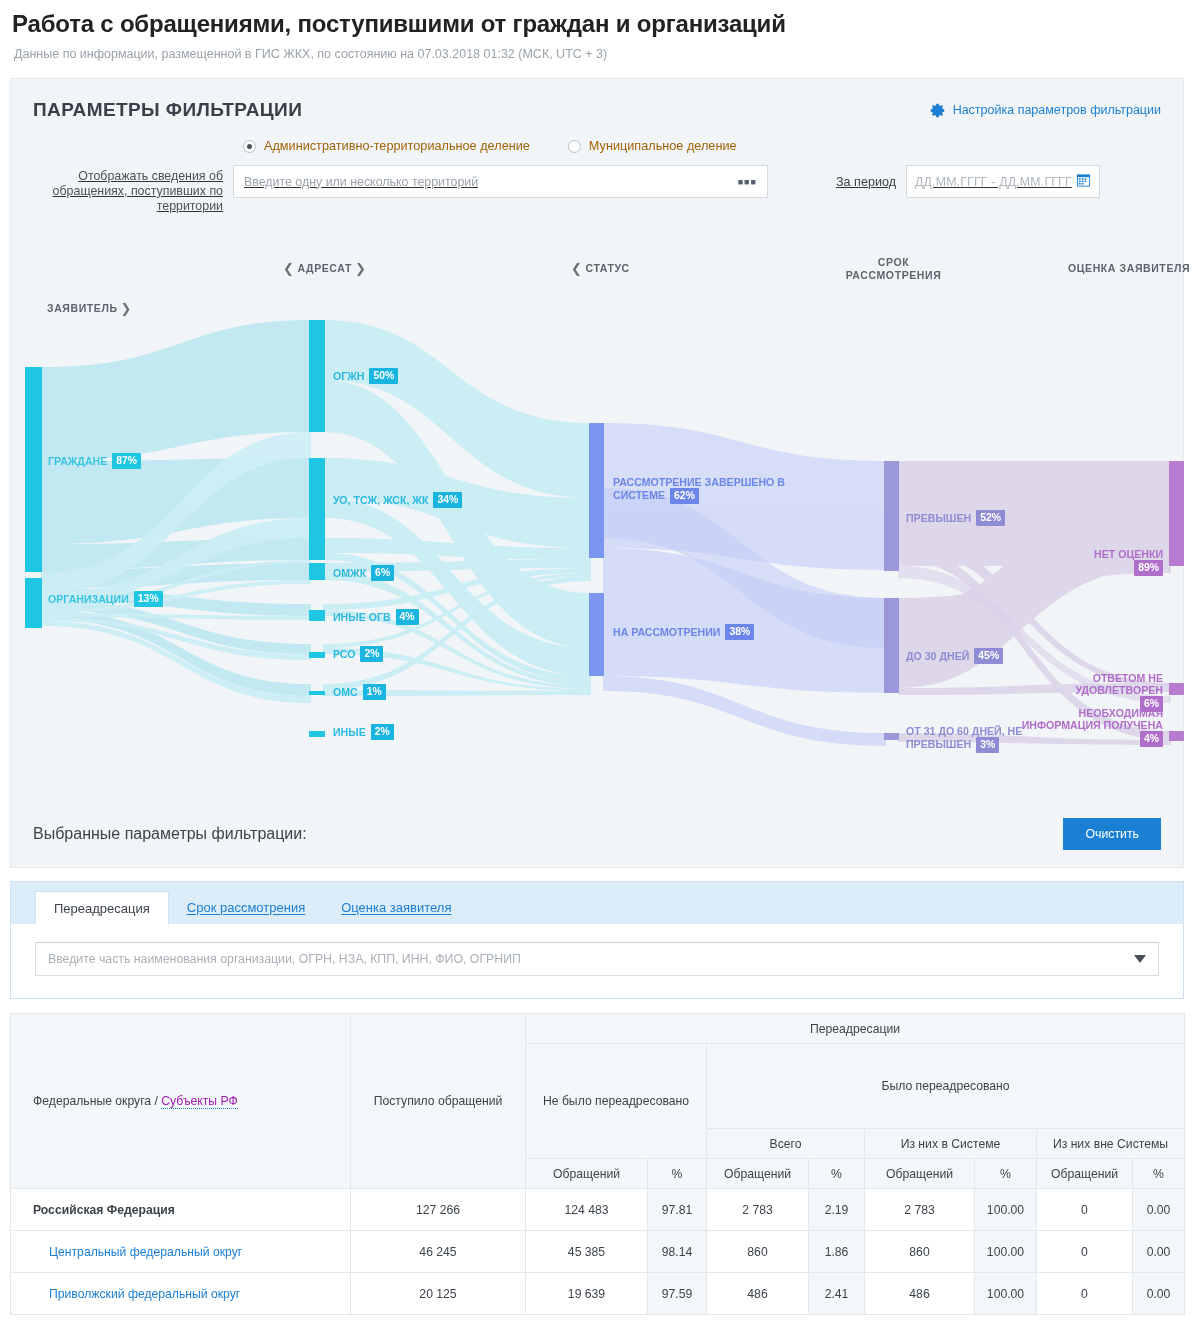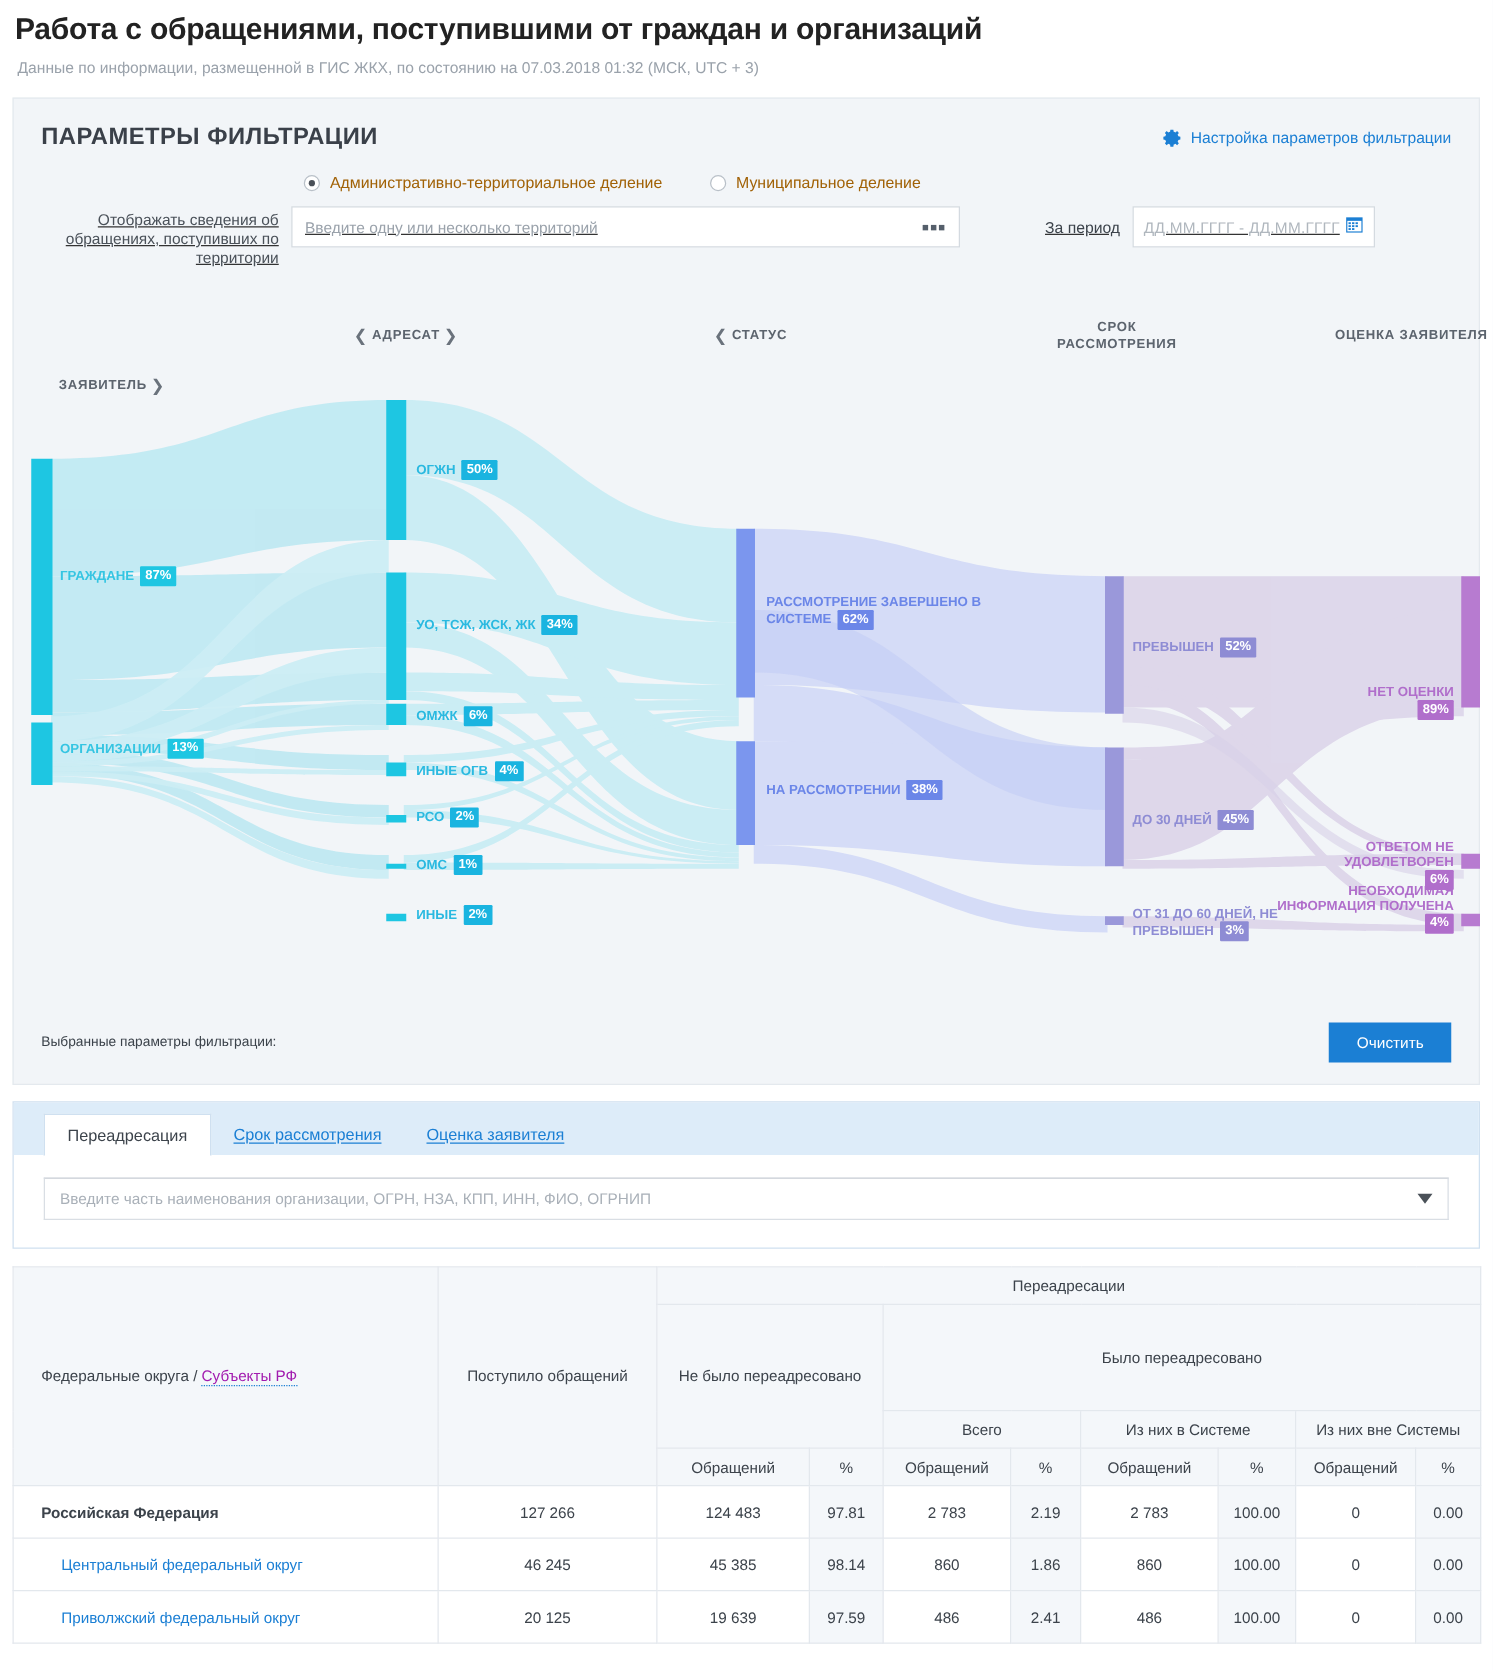--- a/index.html
+++ b/index.html
@@ -102,21 +102,21 @@
     display: inline-block; color: #fff; font-weight: bold; font-size: 10.4px;
     padding: 2px 4px 2px 4px; margin-left: 5px; border-radius: 1px; vertical-align: middle;
   }
 
   
   .selected-row {
     position: absolute; left: 0; right: 0; bottom: 0; height: 66px;
     display: flex; align-items: center; justify-content: space-between;
     padding: 0 22px;
   }
-  .selected-label { font-size: 11px; color: #3c434b; text-align: right; }
+  .selected-label { font-size: 16px; color: #3c434b; text-align: right; }
   .clear-btn {
     background: #1b7fd4; color: #fff; border: none;
     font-size: 12.3px; padding: 9px 22px; cursor: pointer;
     font-family: inherit;
   }
 
   
   .tabs-card {
     margin: 13px 10px 0 10px;
     border: 1px solid #cfe0f0; background: #fff;

